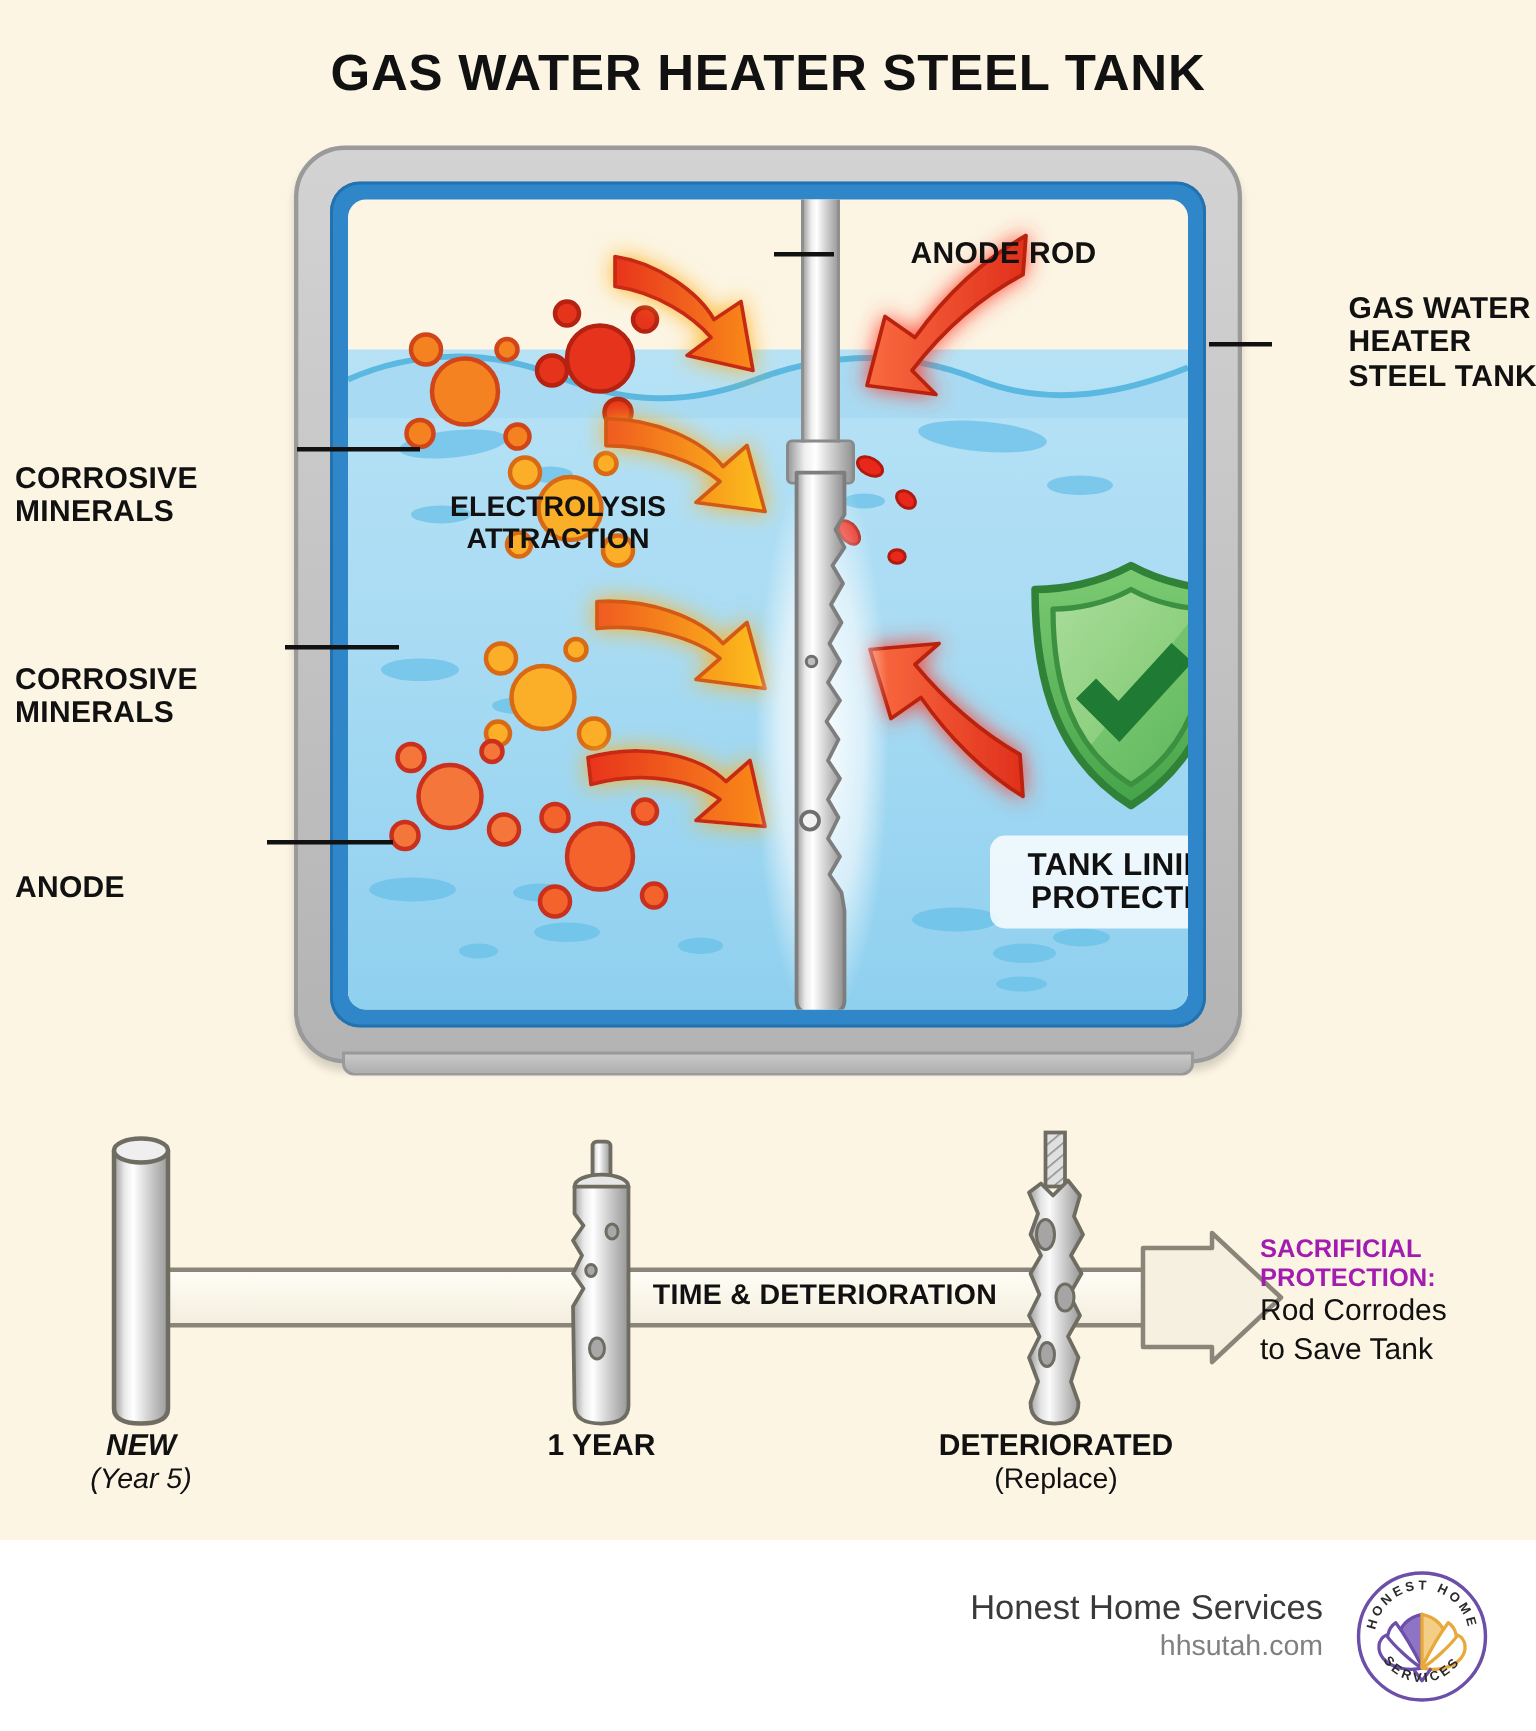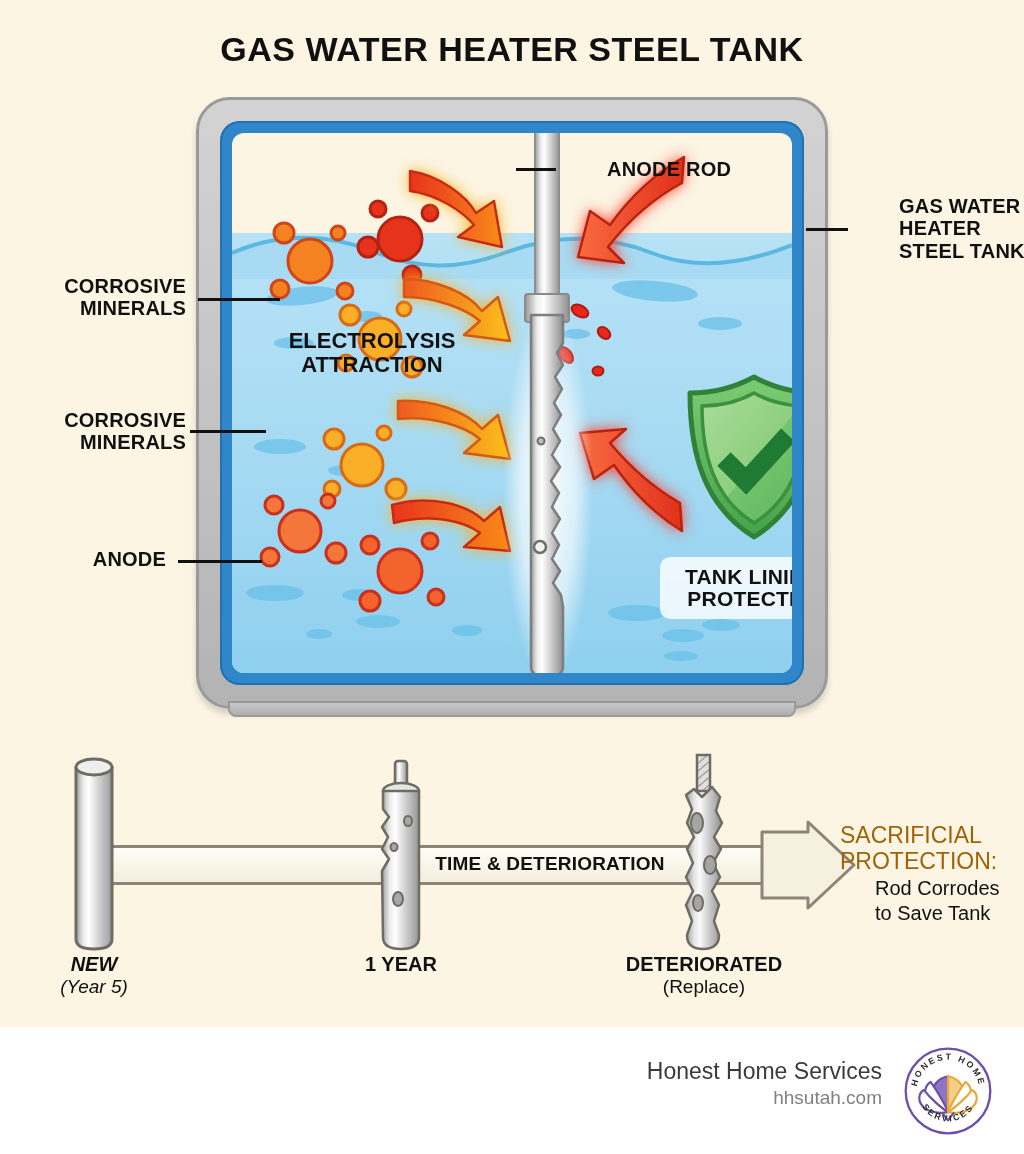--- a/index.html
+++ b/index.html
@@ -89,26 +89,26 @@
     position:absolute;left:428px;top:424px;width:186px;height:62px;
     background:rgba(255,255,255,.82);
     border-radius:10px;
     display:flex;flex-direction:column;align-items:center;justify-content:center;
     line-height:1.06;
   }
   .badge div{font-size:21px;font-weight:bold;color:#111;letter-spacing:.2px;}
 
   
   .lbl{position:absolute;font-size:20px;font-weight:bold;color:#111;line-height:1.12;letter-spacing:.2px;}
-  .lbl.r{text-align:right;}
+  .lbl.r{margin-top:33px;}
   .lbl.l{text-align:left;margin-left:45px;}
   .leader{position:absolute;height:3px;background:#111;}
 
   .lbl-inside{
-    position:absolute;font-size:22px;font-weight:bold;color:#111;
+    position:absolute;font-size:19px;font-weight:bold;color:#111;
     line-height:1.1;text-align:center;
   }
 
   
   .timeline{position:absolute;left:0;top:745px;width:1024px;height:282px;}
   .tl-bar{
     position:absolute;left:82px;top:100px;width:710px;height:40px;
     background:linear-gradient(180deg,#FFFDF6 0%,#F3EEDD 100%);
     border-top:3px solid #8A8578;border-bottom:3px solid #8A8578;
     box-sizing:border-box;
@@ -117,22 +117,22 @@
   .tl-text{
     position:absolute;left:420px;top:108px;width:260px;
     text-align:center;font-size:19px;font-weight:bold;color:#111;letter-spacing:.2px;
   }
   .tl-stage{position:absolute;text-align:center;}
   .tl-cap{font-size:20px;font-weight:bold;color:#111;line-height:1.15;}
   .tl-sub{font-size:19px;color:#111;line-height:1.15;}
   .tl-right{
     position:absolute;left:840px;top:78px;width:180px;
   }
-  .tl-right .h{font-size:23px;font-weight:normal;color:#a16207;line-height:1.12;}
-  .tl-right .p{font-size:20px;color:#111;line-height:1.18;margin-top:2px;margin-left:35px;}
+  .tl-right .h{font-size:17px;font-weight:bold;color:#a21caf;line-height:1.12;}
+  .tl-right .p{font-size:20px;color:#111;line-height:1.18;margin-top:2px;}
 
   
   .f-name{
     position:absolute;right:142px;top:31px;
     font-size:23px;font-weight:normal;color:#3A3A3A;white-space:nowrap;
   }
   .f-url{
     position:absolute;right:142px;top:60px;
     font-size:19px;color:#808080;white-space:nowrap;
   }

